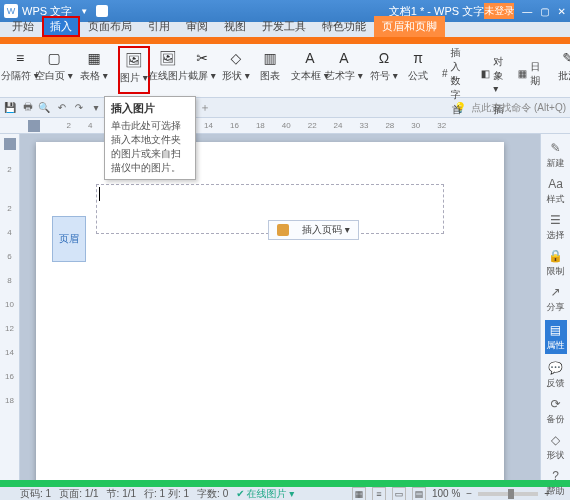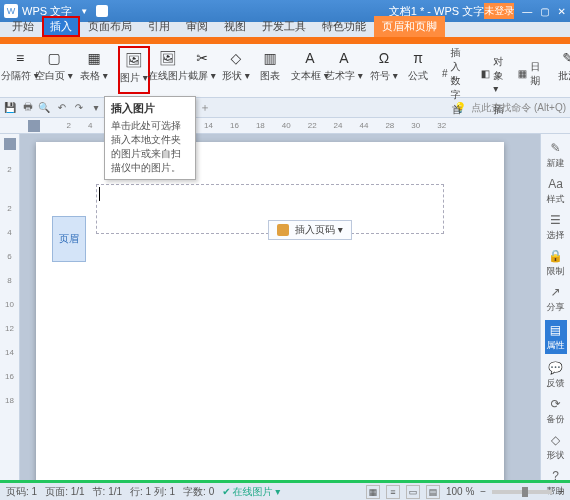--- a/index.html
+++ b/index.html
@@ -48,31 +48,31 @@
 
 .workarea { display: flex; height: 346px; }
 .ruler-v { width: 20px; background: #f0f4fa; border-right: 1px solid #c8d4e4; display: flex; flex-direction: column; align-items: center; padding-top: 4px; font-size: 8px; color: #888; gap: 15px; }
 .ruler-v .dark { width: 12px; height: 12px; background: #8a9ab2; }
 
 .canvas-wrap { flex: 1; background: #bcc8d8; position: relative; overflow: hidden; }
 .page { position: absolute; left: 16px; top: 8px; width: 468px; height: 560px; background: #fff; box-shadow: 0 2px 6px rgba(0,0,0,.3); }
 .header-area { position: absolute; left: 60px; top: 42px; width: 348px; height: 50px; border: 1px dashed #aab; }
 .header-area .cursor { position: absolute; left: 2px; top: 2px; width: 1px; height: 14px; background: #000; }
 .header-tag { position: absolute; left: 16px; top: 74px; background: #d4e4f8; border: 1px solid #9bb8dc; padding: 15px 6px; font-size: 10px; color: #2e6cb8; }
-.insert-pgnum { position: absolute; left: 232px; top: 78px; background: #fafcff; border: 1px solid #bcc8dc; padding: 2px 8px; font-size: 10px; color: #444; display: flex; align-items: center; gap: 6px; }
+.insert-pgnum { position: absolute; left: 232px; top: 78px; background: #fafcff; border: 1px solid #bcc8dc; padding: 2px 8px; font-size: 10px; color: #444; display: flex; align-items: center; gap: 13px; }
 .insert-pgnum .pi { width: 12px; height: 12px; background: #e0a040; display: inline-block; border-radius: 2px; }
 
 .sidebar { width: 30px; background: #f0f4fa; border-left: 1px solid #c8d4e4; display: flex; flex-direction: column; align-items: center; padding-top: 6px; gap: 6px; }
 .sb-item { display: flex; flex-direction: column; align-items: center; gap: 1px; cursor: pointer; }
 .sb-item .si { width: 16px; height: 16px; display: flex; align-items: center; justify-content: center; font-size: 12px; color: #666; }
 .sb-item .sl { font-size: 9px; color: #555; }
 .sb-item.active { background: #2e7cd6; color: #fff; padding: 2px; }
 .sb-item.active .si, .sb-item.active .sl { color: #fff; }
 
-.status { height: 20px; background: #e0e8f2; border-top: 3px solid #22c55e; display: flex; align-items: center; padding: 0 6px; font-size: 10px; color: #555; gap: 8px; }
+.status { height: 20px; background: #e0e8f2; border-top: 7px solid #22c55e; display: flex; align-items: center; padding: 0 20px; font-size: 10px; color: #555; gap: 8px; }
 .status .sp { display: flex; align-items: center; gap: 2px; }
 .status .right { margin-left: auto; display: flex; gap: 6px; align-items: center; }
 .status .vbtn { width: 14px; height: 14px; border: 1px solid #bbb; display: flex; align-items: center; justify-content: center; font-size: 9px; }
 .status .zoom-bar { width: 60px; height: 4px; background: #ccc; position: relative; }
 .status .zoom-bar::after { content: ''; position: absolute; left: 50%; top: -3px; width: 6px; height: 10px; background: #888; }
 </style>
 </head>
 <body>
 
 <div class="title-bar">
@@ -204,21 +204,21 @@
       <span>6</span>
       <span>8</span>
       <span>10</span>
       <span>12</span>
       <span>14</span>
       <span>16</span>
       <span>18</span>
       <span>40</span>
       <span>22</span>
       <span>24</span>
-      <span>44</span>
+      <span>33</span>
       <span>28</span>
       <span>30</span>
       <span>32</span>
     </div>
 </div>
 
 <div class="workarea">
   <div class="ruler-v">
     <div class="dark"></div>
     <div id="vr-marks" style="display:flex;flex-direction:column;gap:15px;align-items:center;">

